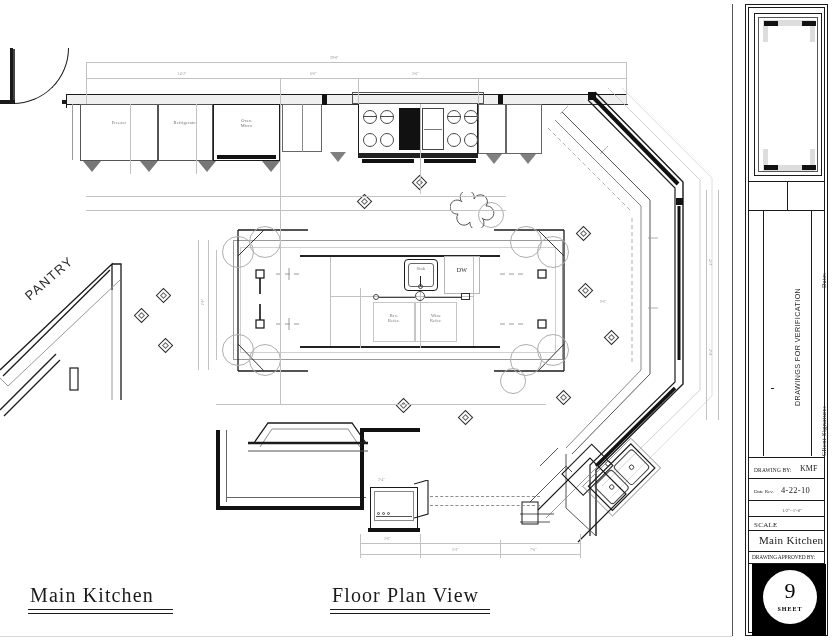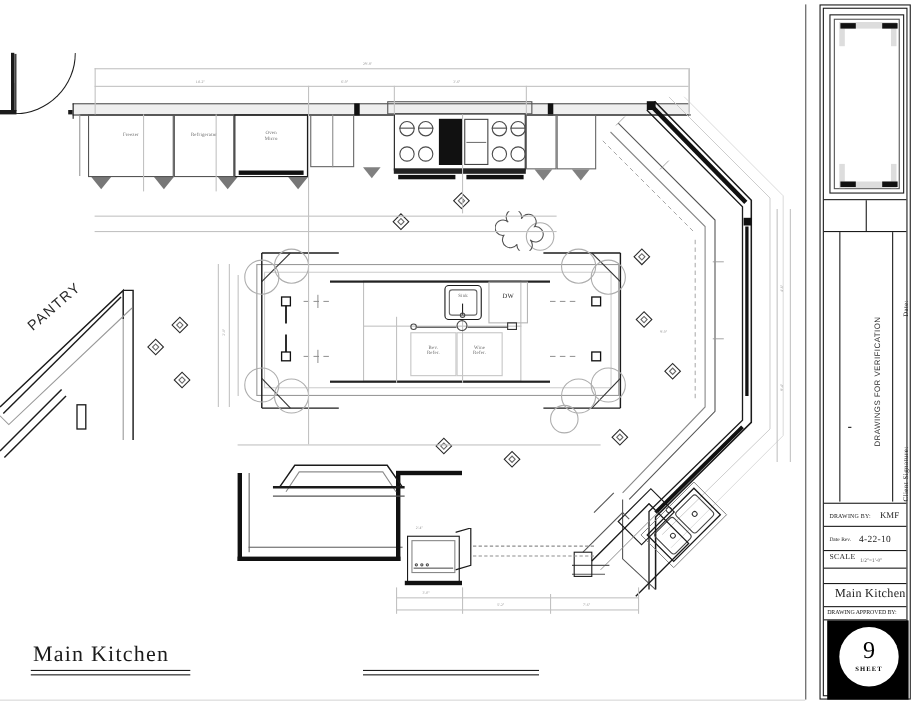--- a/index.html
+++ b/index.html
@@ -409,20 +409,21 @@
     <div class="lnVL" style="left:130px;top:104px;width:1px;height:70px;"></div>
     <div class="lnVL" style="left:196px;top:104px;width:1px;height:70px;"></div>
     <div class="lnVL" style="left:626px;top:62px;width:1px;height:40px;"></div>
 
   </div>
 
   <div class="btitle" style="left:30px;top:584px;">Main Kitchen</div>
   <div class="btitle-rule" style="left:28px;top:609px;width:145px;"></div>
   <div class="btitle-rule2" style="left:28px;top:613px;width:145px;"></div>
 
+  <div class="btitle" style="left:332px;top:584px;">Floor Plan View</div>
   <div class="btitle-rule" style="left:330px;top:609px;width:160px;"></div>
   <div class="btitle-rule2" style="left:330px;top:613px;width:160px;"></div>
 
   <div id="titleblock">
     <div id="tb-inner">
 
       <div id="logobox">
         <div id="logobox2"></div>
         <div class="cornerbar" style="left:8px;top:6px;width:52px;height:6px;"></div>
         <div class="cornerbar" style="left:8px;top:151px;width:52px;height:6px;"></div>
@@ -451,21 +452,21 @@
       <div class="tbrow" style="top:449px;height:0;"></div>
 
       <div class="tbtxt" style="left:5px;top:459px;font-size:5.4px;letter-spacing:.2px;">DRAWING BY:</div>
       <div class="tbtxt" style="left:51px;top:456px;font-size:8px;">KMF</div>
       <div class="tbrow" style="top:470px;height:0;"></div>
 
       <div class="tbtxt" style="left:5px;top:481px;font-size:5px;">Date Rev.</div>
       <div class="tbtxt" style="left:32px;top:477px;font-size:8.5px;letter-spacing:.3px;">4-22-10</div>
       <div class="tbrow" style="top:492px;height:0;"></div>
 
-      <div class="tbtxt" style="left:5px;top:494px;font-size:7px;letter-spacing:.3px;">SCALE</div>
+      <div class="tbtxt" style="left:5px;top:513px;font-size:7px;letter-spacing:.3px;">SCALE</div>
       <div class="tbtxt" style="left:33px;top:500px;font-size:4.8px;color:#555;">1/2"=1'-0"</div>
       <div class="tbrow" style="top:508px;height:0;"></div>
       <div class="tbrow" style="top:522px;height:0;"></div>
 
       <div class="tbtxt" style="left:10px;top:526px;font-size:11px;letter-spacing:.3px;">Main Kitchen</div>
       <div class="tbrow" style="top:543px;height:0;"></div>
 
       <div class="tbtxt" style="left:3px;top:546px;font-size:5.4px;letter-spacing:-.1px;">DRAWING APPROVED BY:</div>
       <div class="tbrow" style="top:555px;height:0;"></div>
 

